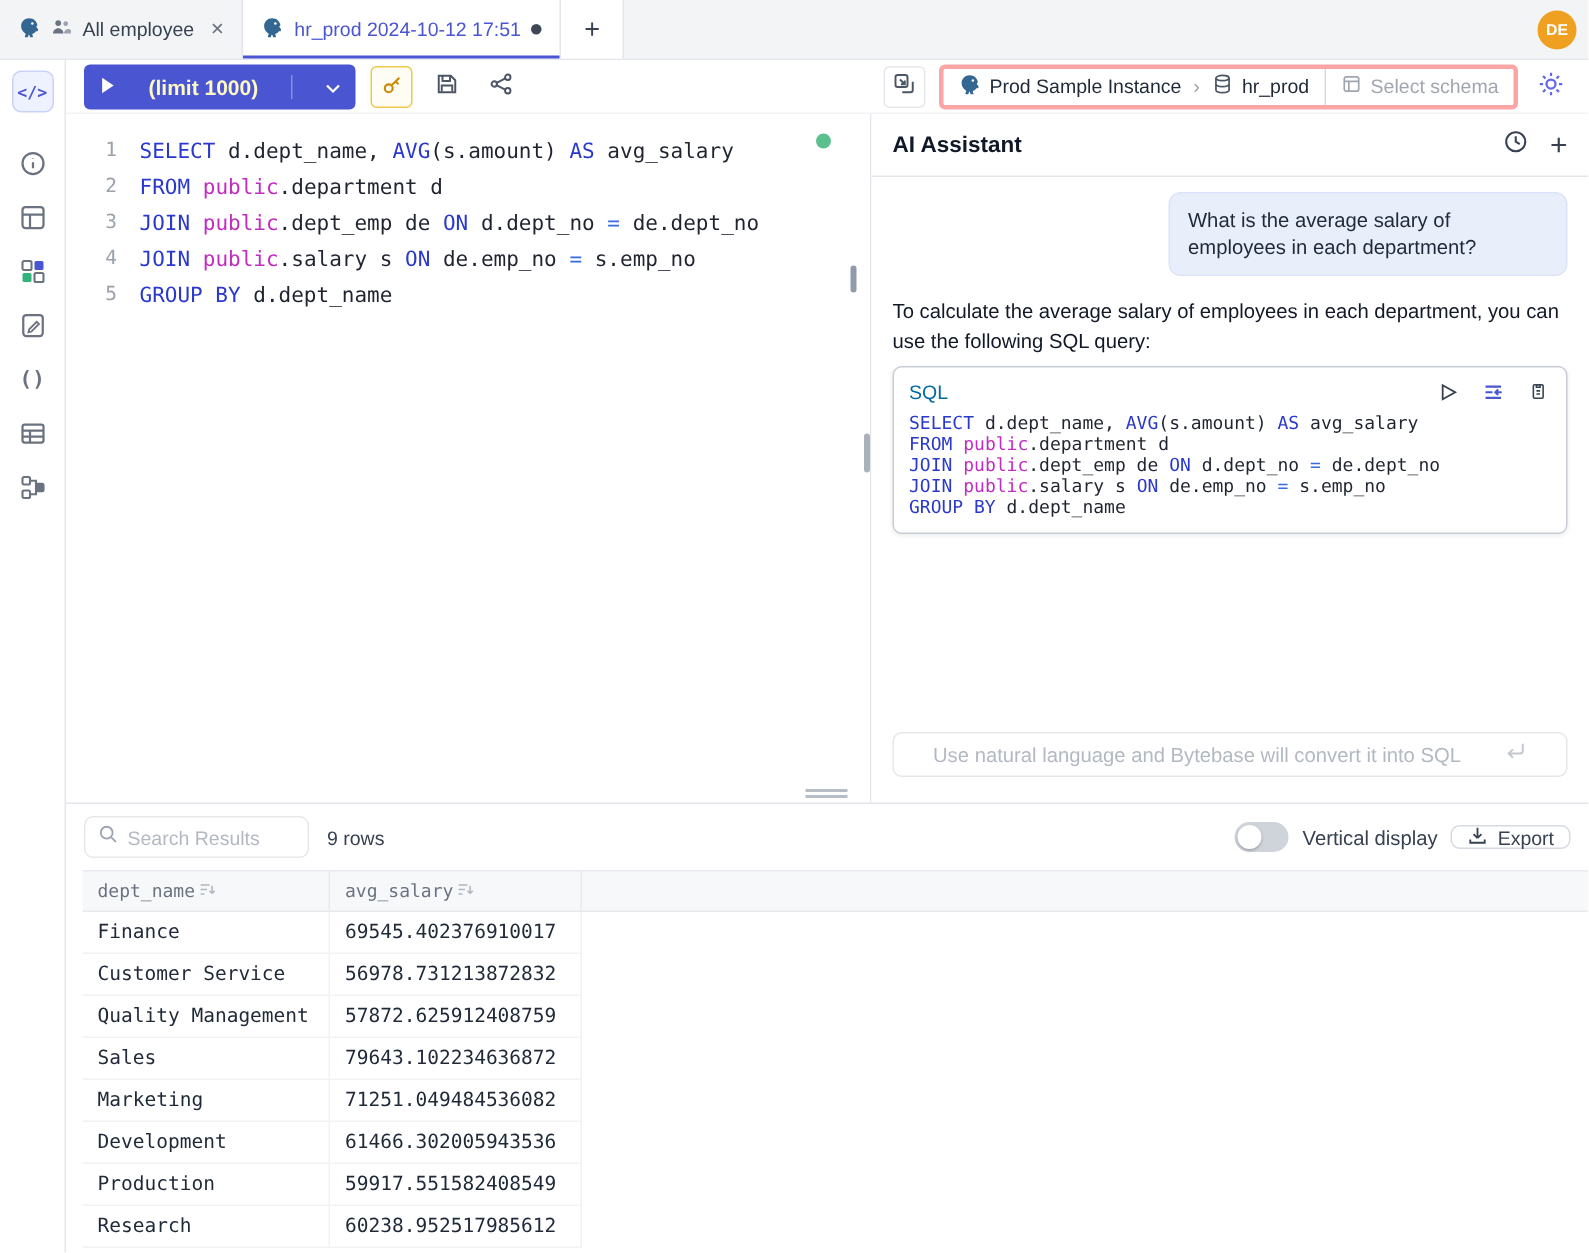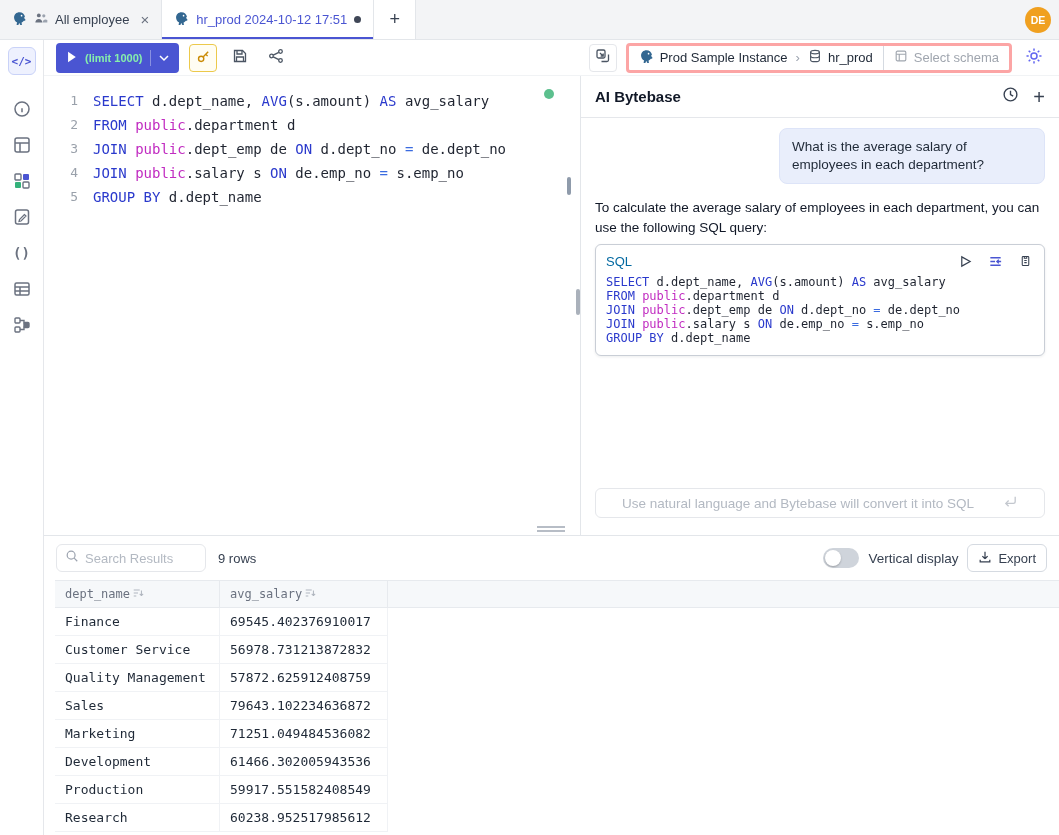--- a/index.html
+++ b/index.html
@@ -19,21 +19,21 @@
   .avatar{position:absolute;top:7px;right:8px;width:26px;height:26px;border-radius:50%;background:var(--avatar);color:#fff;font-size:10.5px;font-weight:700;display:flex;align-items:center;justify-content:center}
 
   
   .rail{position:absolute;left:0;top:40px;bottom:0;width:44px;background:#fff;border-right:1px solid #e5e7eb;display:flex;flex-direction:column;align-items:center;padding-top:7px}
   .rail-logo{width:28px;height:28px;border-radius:6px;background:#eef1fe;border:1px solid #c9d2f8;color:var(--accent);display:flex;align-items:center;justify-content:center;font-weight:700;font-size:11px;font-family:"DejaVu Sans Mono",monospace;margin-bottom:16px;cursor:pointer}
   .rail-btn{width:36px;height:36px;display:flex;align-items:center;justify-content:center;color:#6b7280;cursor:pointer}
   .paren-glyph{font-family:"DejaVu Sans Mono",monospace;font-size:14px;font-weight:700;color:#6b7280}
 
   
   .toolbar{position:absolute;left:44px;top:40px;right:0;height:36px;background:#fff;display:flex;align-items:center;padding:0 12px;gap:10px;border-bottom:1px solid #f1f3f5}
-  .run-btn{height:30px;background:var(--accent);color:#86efac;border:none;border-radius:4px;display:flex;align-items:center;padding:0 10px;gap:8px;font-size:11px;font-weight:600;cursor:pointer;font-family:inherit}
+  .run-btn{height:30px;background:var(--accent);color:#fef9c3;border:none;border-radius:4px;display:flex;align-items:center;padding:0 10px;gap:22px;font-size:14px;font-weight:600;cursor:pointer;font-family:inherit}
   .run-btn .sep{width:1px;height:16px;background:rgba(255,255,255,.35)}
   .icon-btn{width:26px;height:26px;display:flex;align-items:center;justify-content:center;color:#4b5563;background:none;border:none;cursor:pointer}
   .key-btn{width:28px;height:28px;border:1px solid #ecc94b;background:#fffdf3;border-radius:4px;display:flex;align-items:center;justify-content:center;cursor:pointer}
   .toolbar-right{margin-left:auto;display:flex;align-items:center;gap:9px}
   .locate-btn{width:28px;height:28px;border:1px solid #e5e7eb;background:#fff;border-radius:4px;display:flex;align-items:center;justify-content:center;color:#4b5563;cursor:pointer}
   .conn{display:flex;height:30px;border:3px solid #fca5a5;border-radius:4px;overflow:hidden;font-size:13px;background:#fff}
   .conn-seg{display:flex;align-items:center;gap:6px;padding:0 10px;cursor:pointer;color:#1f2937}
   .conn-seg.schema{border-left:1px solid #d5dae1;color:#a0a6af}
   .crumb-sep{color:#9ca3af;margin:0 2px;font-size:13px}
 
@@ -75,21 +75,21 @@
   .results{position:absolute;left:44px;top:535px;right:0;bottom:0;background:#fff;border-top:1px solid #e3e6ea}
   .results-toolbar{height:44px;display:flex;align-items:center;padding:0 12px;gap:12px}
   .search-box{width:150px;height:28px;border:1px solid #e5e7eb;border-radius:6px;display:flex;align-items:center;padding:0 8px;gap:6px;background:#fff}
   .search-box input{flex:1;min-width:0;border:none;outline:none;font-size:13px;color:#374151;font-family:inherit;background:transparent}
   .search-box input::placeholder{color:#b3b9c2}
   .row-count{font-size:13px;color:#374151}
   .results-right{margin-left:auto;display:flex;align-items:center;gap:9px}
   .toggle{width:36px;height:20px;border-radius:10px;background:#cfd4db;position:relative;cursor:pointer}
   .toggle .knob{position:absolute;left:2px;top:2px;width:16px;height:16px;border-radius:50%;background:#fff;box-shadow:0 1px 2px rgba(0,0,0,.25)}
   .toggle-label{font-size:13.5px;color:#374151}
-  .export-btn{height:28px;border:1px solid #d5dae1;border-radius:6px;background:#fff;display:flex;align-items:center;gap:6px;padding:0 10px;font-size:13px;color:#374151;cursor:pointer;font-family:inherit}
+  .export-btn{height:16px;border:1px solid #d5dae1;border-radius:6px;background:#fff;display:flex;align-items:center;gap:6px;padding:0 10px;font-size:13px;color:#374151;cursor:pointer;font-family:inherit}
   .grid{position:absolute;left:11px;top:44px;right:0;bottom:0;font-family:"DejaVu Sans Mono",monospace;overflow:hidden}
   .grid-header{display:flex;height:28px;background:#f6f8fa;border-top:1px solid #e7eaee;border-bottom:1px solid #e7eaee}
   .hcell{display:flex;align-items:center;gap:2px;padding:0 10px;font-size:12px;color:#6b7280;border-right:1px solid #e7eaee;cursor:pointer}
   .hcell.c0{width:165px}.hcell.c1{width:168px}
   .hfill{flex:1}
   .grid-row{display:flex;height:28px;width:333px;border-bottom:1px solid #f0f2f5}
   .grid-cell{display:flex;align-items:center;padding:0 10px;font-size:13px;color:#1f2937;border-right:1px solid #f0f2f5;overflow:hidden;white-space:nowrap}
   .grid-cell.c0{width:165px}.grid-cell.c1{width:168px}
 </style>
 </head>
@@ -269,21 +269,21 @@
 
 <div class="vsplit"></div>
 <div class="vsplit-handle"></div>
 <div class="hsplit-handle">
     <i></i>
     <i></i>
   </div>
 
 <div class="ai">
   <div class="ai-header">
-    <span class="ai-title">AI Bytebase</span>
+    <span class="ai-title">AI Assistant</span>
     <span><svg width="17" height="17" viewBox="0 0 16 16" fill="none" stroke="#374151" stroke-width="1.3">
           <circle cx="8" cy="8" r="6"></circle>
           <path d="M8 4.5V8l2.5 1.5"></path>
         </svg></span>
     <span class="ai-plus">+</span>
   </div>
   <div class="ai-body">
     <div class="bubble">What is the average salary of employees in each department?</div>
     <div class="answer">To calculate the average salary of employees in each department, you can use the following SQL query:</div>
     <div class="ai-code-block">

